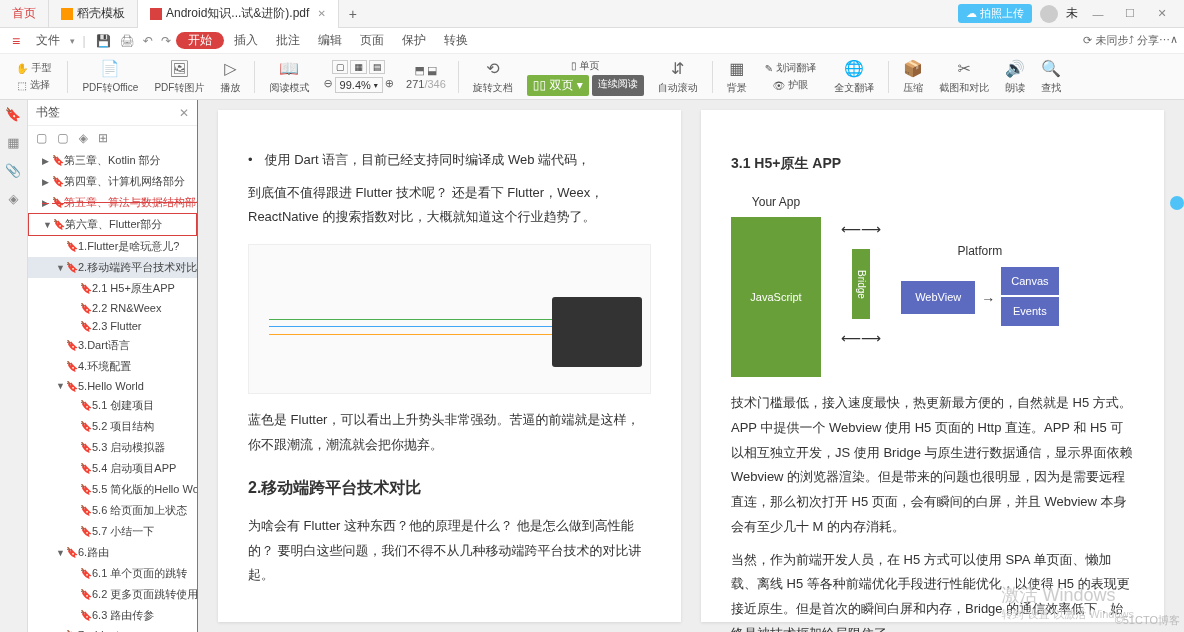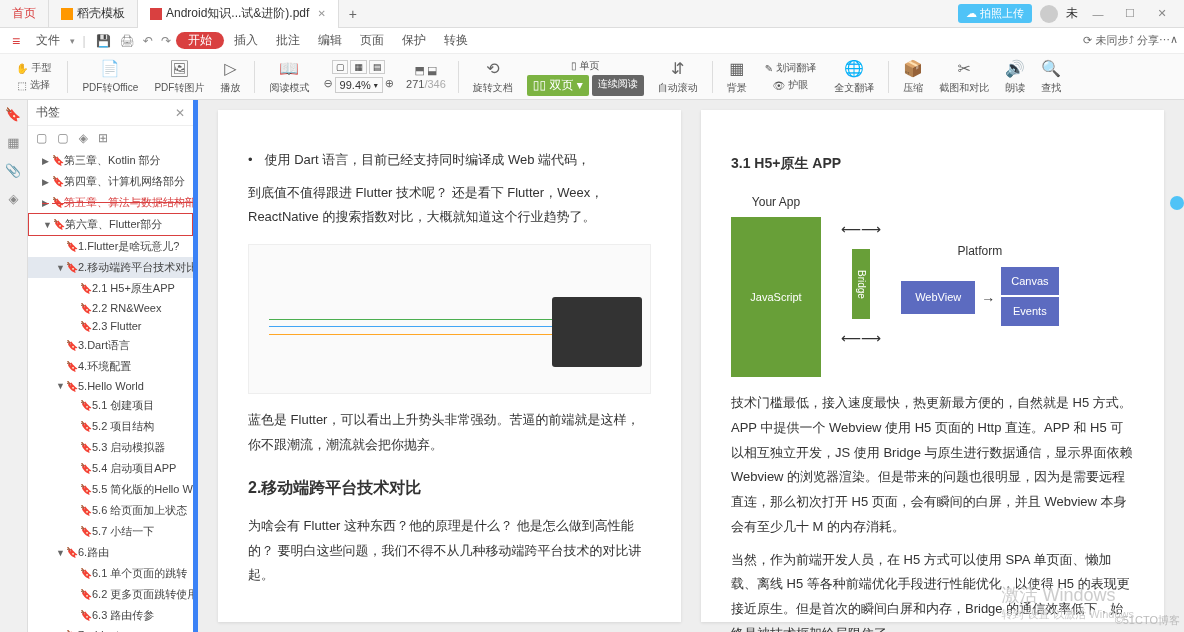--- a/index.html
+++ b/index.html
@@ -34,21 +34,21 @@
 .page-num { font-size: 11px; color: #555; }
 .page-num .total { color: #aaa; }
 .tool-btn-green { background: #7cb342; color: #fff; padding: 2px 6px; border-radius: 2px; font-size: 12px; }
 .tool-btn-dark { background: #666; color: #fff; padding: 2px 6px; border-radius: 2px; font-size: 10px; }
 
 .main { display: flex; height: calc(632px - 28px - 26px - 46px); }
 .side-strip { width: 28px; background: #f0f0f0; border-right: 1px solid #ddd; display: flex; flex-direction: column; align-items: center; padding-top: 6px; gap: 12px; }
 .side-strip-icon { width: 16px; height: 16px; color: #888; display: flex; align-items: center; justify-content: center; font-size: 13px; }
 .side-strip-icon.active { color: #333; }
 
-.bookmarks { width: 170px; border-right: 5px solid #3b82f6; overflow: hidden; background: #fff; }
+.bookmarks { width: 170px; border-right: 1px solid #3b82f6; overflow: hidden; background: #fff; }
 .bm-header { height: 26px; display: flex; align-items: center; padding: 0 8px; border-bottom: 1px solid #eee; font-size: 12px; color: #555; }
 .bm-header-close { margin-left: auto; color: #999; cursor: pointer; }
 .bm-tools { height: 24px; display: flex; align-items: center; padding: 0 8px; gap: 10px; color: #888; font-size: 12px; }
 .bm-list { overflow-y: auto; height: calc(100% - 50px); }
 .bm-item { display: flex; align-items: center; padding: 3px 4px; font-size: 11px; color: #444; cursor: pointer; white-space: nowrap; overflow: hidden; }
 .bm-arrow { width: 10px; font-size: 9px; color: #666; flex-shrink: 0; }
 .bm-ribbon { width: 10px; color: #888; font-size: 10px; flex-shrink: 0; margin-right: 2px; }
 .bm-item.strike { text-decoration: line-through; color: #d94040; }
 .bm-item.highlighted { border: 1px solid #d94040; }
 .bm-item.selected { background: #e3e8ef; }

